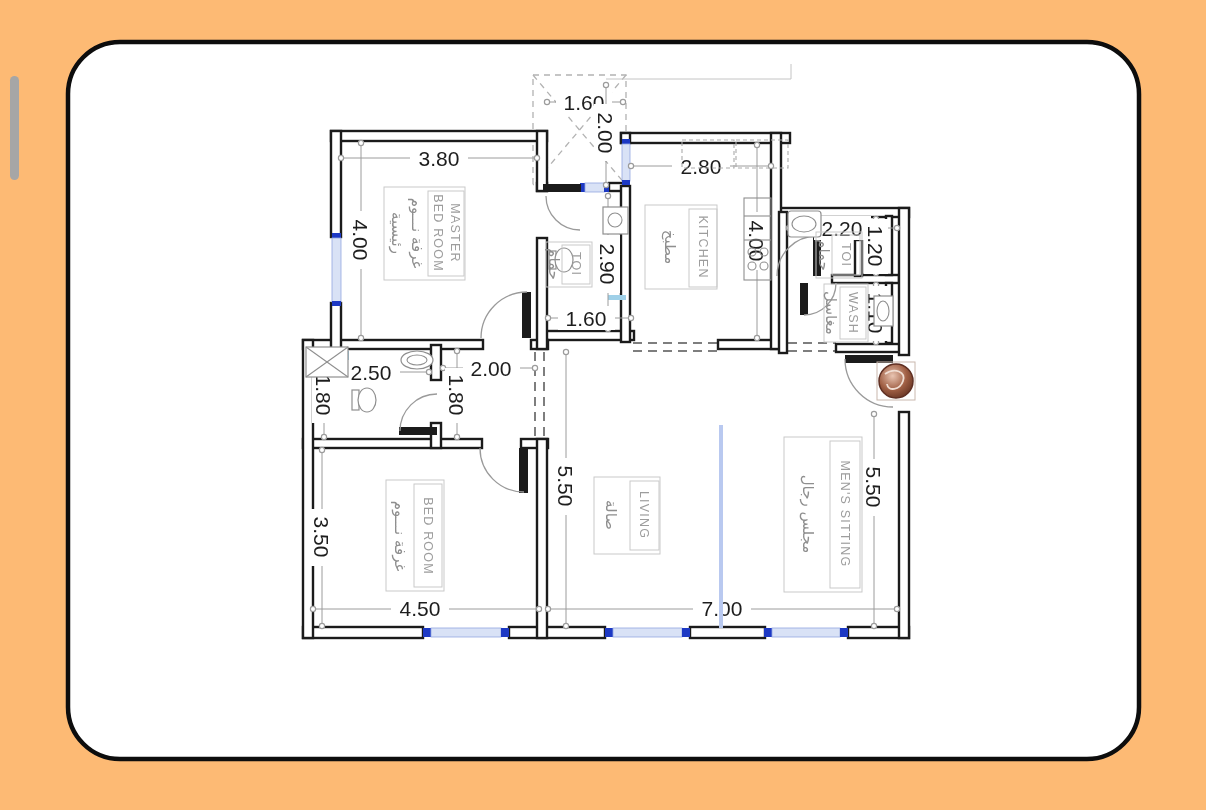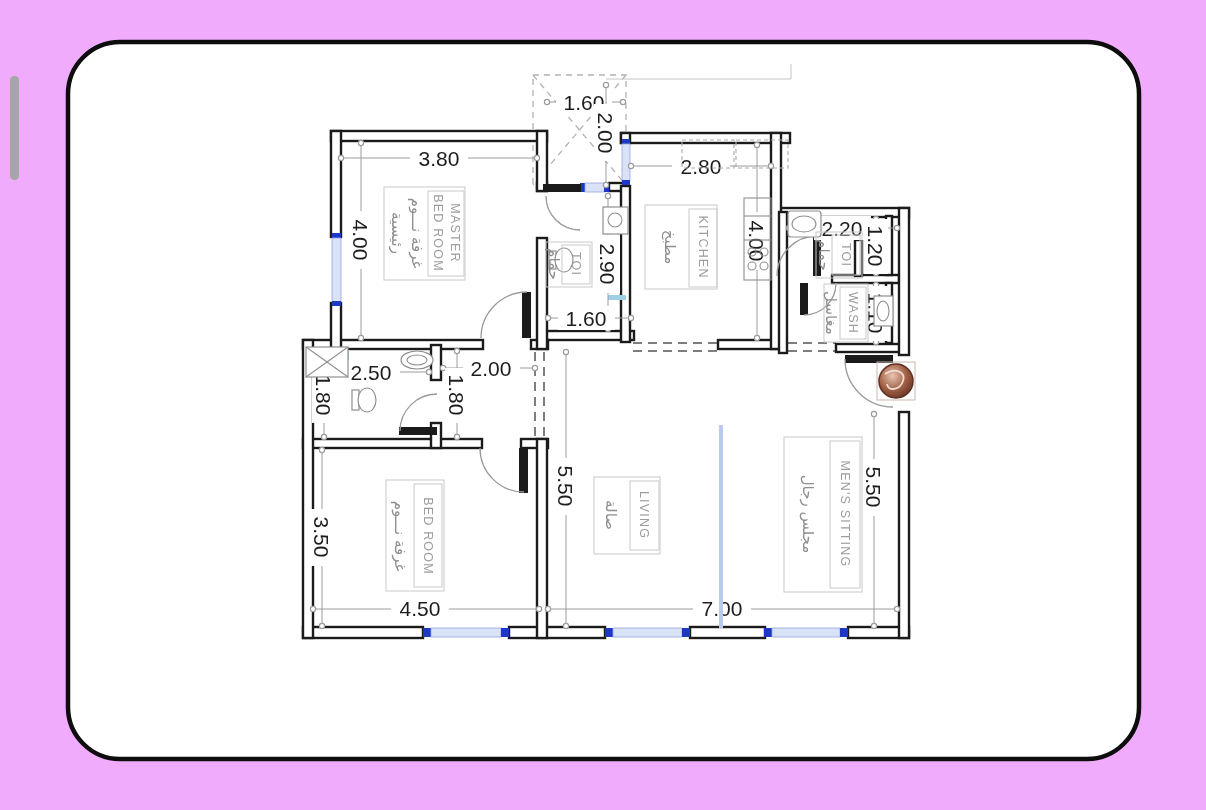--- a/index.html
+++ b/index.html
@@ -1,17 +1,17 @@
 <!DOCTYPE html>
 <html><head>
 <meta charset="utf-8">
 <style>
   html,body{margin:0;padding:0;background:#ffffff;width:1206px;height:810px;overflow:hidden;
     font-family:"Liberation Sans",sans-serif;}
-  #stage{position:relative;width:1206px;height:810px;background:#f0abfc;text-align:center;}
+  #stage{position:relative;width:1206px;height:810px;background:#fdba74;text-align:center;}
   svg{position:absolute;left:0;top:0;}
   .wall{fill:#ffffff;stroke:#1b1b1b;stroke-width:2.4;}
   .panel{fill:#1b1b1b;stroke:none;}
   .jamb{fill:#1d39c4;stroke:none;}
   .glass{fill:#d9e2f6;stroke:#93a7e0;stroke-width:0.8;}
   .cyan{fill:#9fd0e8;stroke:none;}
   .arc{fill:none;stroke:#9a9a9a;stroke-width:1.3;}
   .dashline{fill:none;stroke:#7e7e7e;stroke-width:2;stroke-dasharray:9 6;}
   .canopy{fill:none;stroke:#b2b2b2;stroke-width:1.3;stroke-dasharray:6 5;}
   .cab{fill:none;stroke:#ababab;stroke-width:1.1;stroke-dasharray:4 3;}

